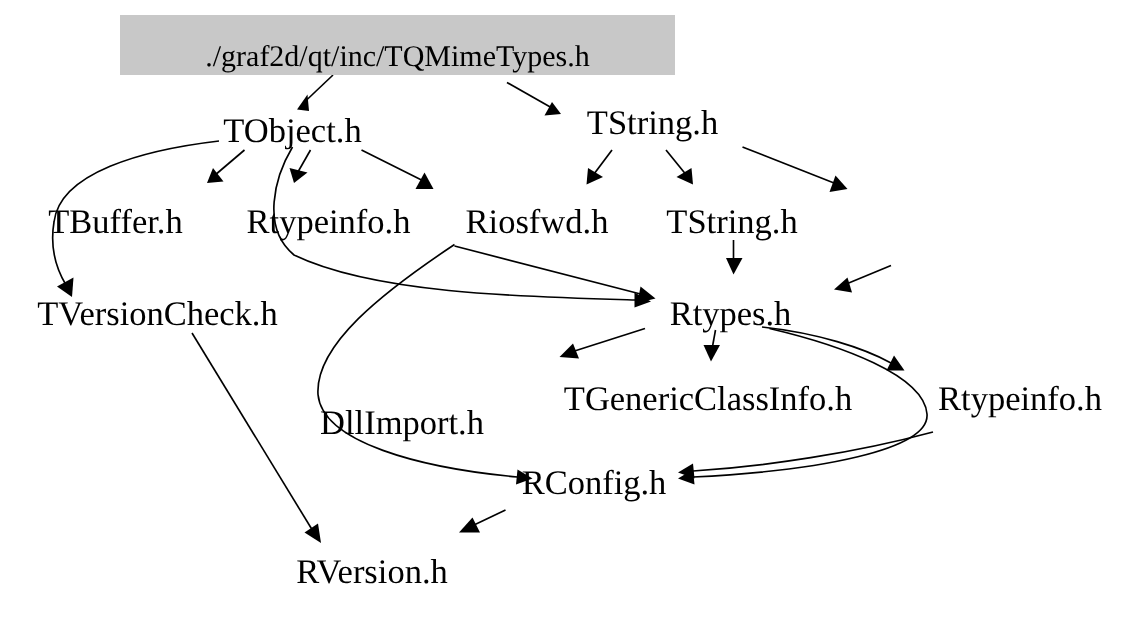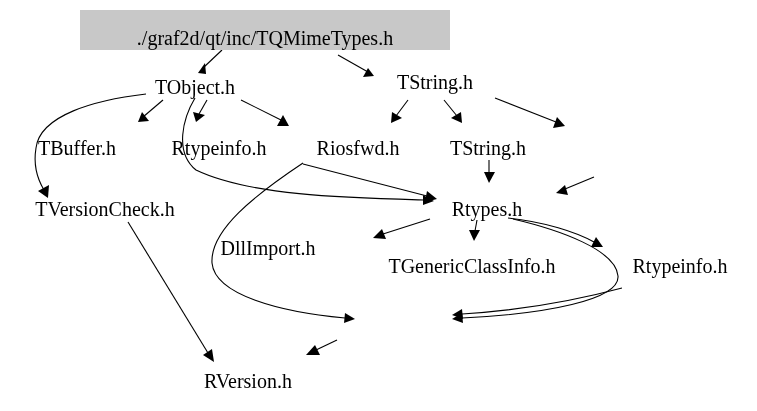--- a/index.html
+++ b/index.html
@@ -1,19 +1,19 @@
 <!DOCTYPE html>
 <html><head>
 <meta charset="utf-8">
 <style>
   html,body{margin:0;padding:0;background:#ffffff;}
   #canvas{position:relative;width:757px;height:411px;background:#ffffff;overflow:hidden;
           font-family:"Liberation Serif","DejaVu Serif",serif;}
   #edges{position:absolute;left:0;top:0;width:757px;height:411px;}
-  .node{position:absolute;white-space:nowrap;color:#000000;font-size:20px;line-height:1;
+  .node{position:absolute;white-space:nowrap;color:#000000;font-size:23px;line-height:1;
         transform:translate(-50%,-50%);font-family:"Liberation Serif","DejaVu Serif",serif;}
   .rootbox{position:absolute;background:#c8c8c8;color:#000000;white-space:nowrap;
            display:flex;align-items:flex-end;justify-content:center;font-size:20px;
            font-family:"Liberation Serif","DejaVu Serif",serif;}
   .edge{fill:none;stroke:#000000;stroke-width:1.1;}
   .ahead{fill:#000000;stroke:none;}
 </style>
 </head>
 <body>
 
@@ -132,18 +132,19 @@
   </div>
 
   <div class="node" style="left:195px;top:87px;">TObject.h</div>
   <div class="node" style="left:435px;top:82px;">TString.h</div>
   <div class="node" style="left:77px;top:148px;">TBuffer.h</div>
   <div class="node" style="left:219px;top:148px;">Rtypeinfo.h</div>
   <div class="node" style="left:358px;top:148px;">Riosfwd.h</div>
   <div class="node" style="left:488px;top:148px;">TString.h</div>
   <div class="node" style="left:105px;top:209px;">TVersionCheck.h</div>
   <div class="node" style="left:487px;top:209px;">Rtypes.h</div>
-  <div class="node" style="left:268px;top:248px;text-align:center;">DllImport.h</div>
+  <div class="node" style="left:268px;top:282px;text-align:center;">DllImport.h</div>
   <div class="node" style="left:452px;top:266px;margin-left:20px;">TGenericClassInfo.h</div>
   <div class="node" style="left:680px;top:266px;">Rtypeinfo.h</div>
+  <div class="node" style="left:396px;top:322px;">RConfig.h</div>
   <div class="node" style="left:248px;top:381px;">RVersion.h</div>
 
 </div>
 
 </body></html>

